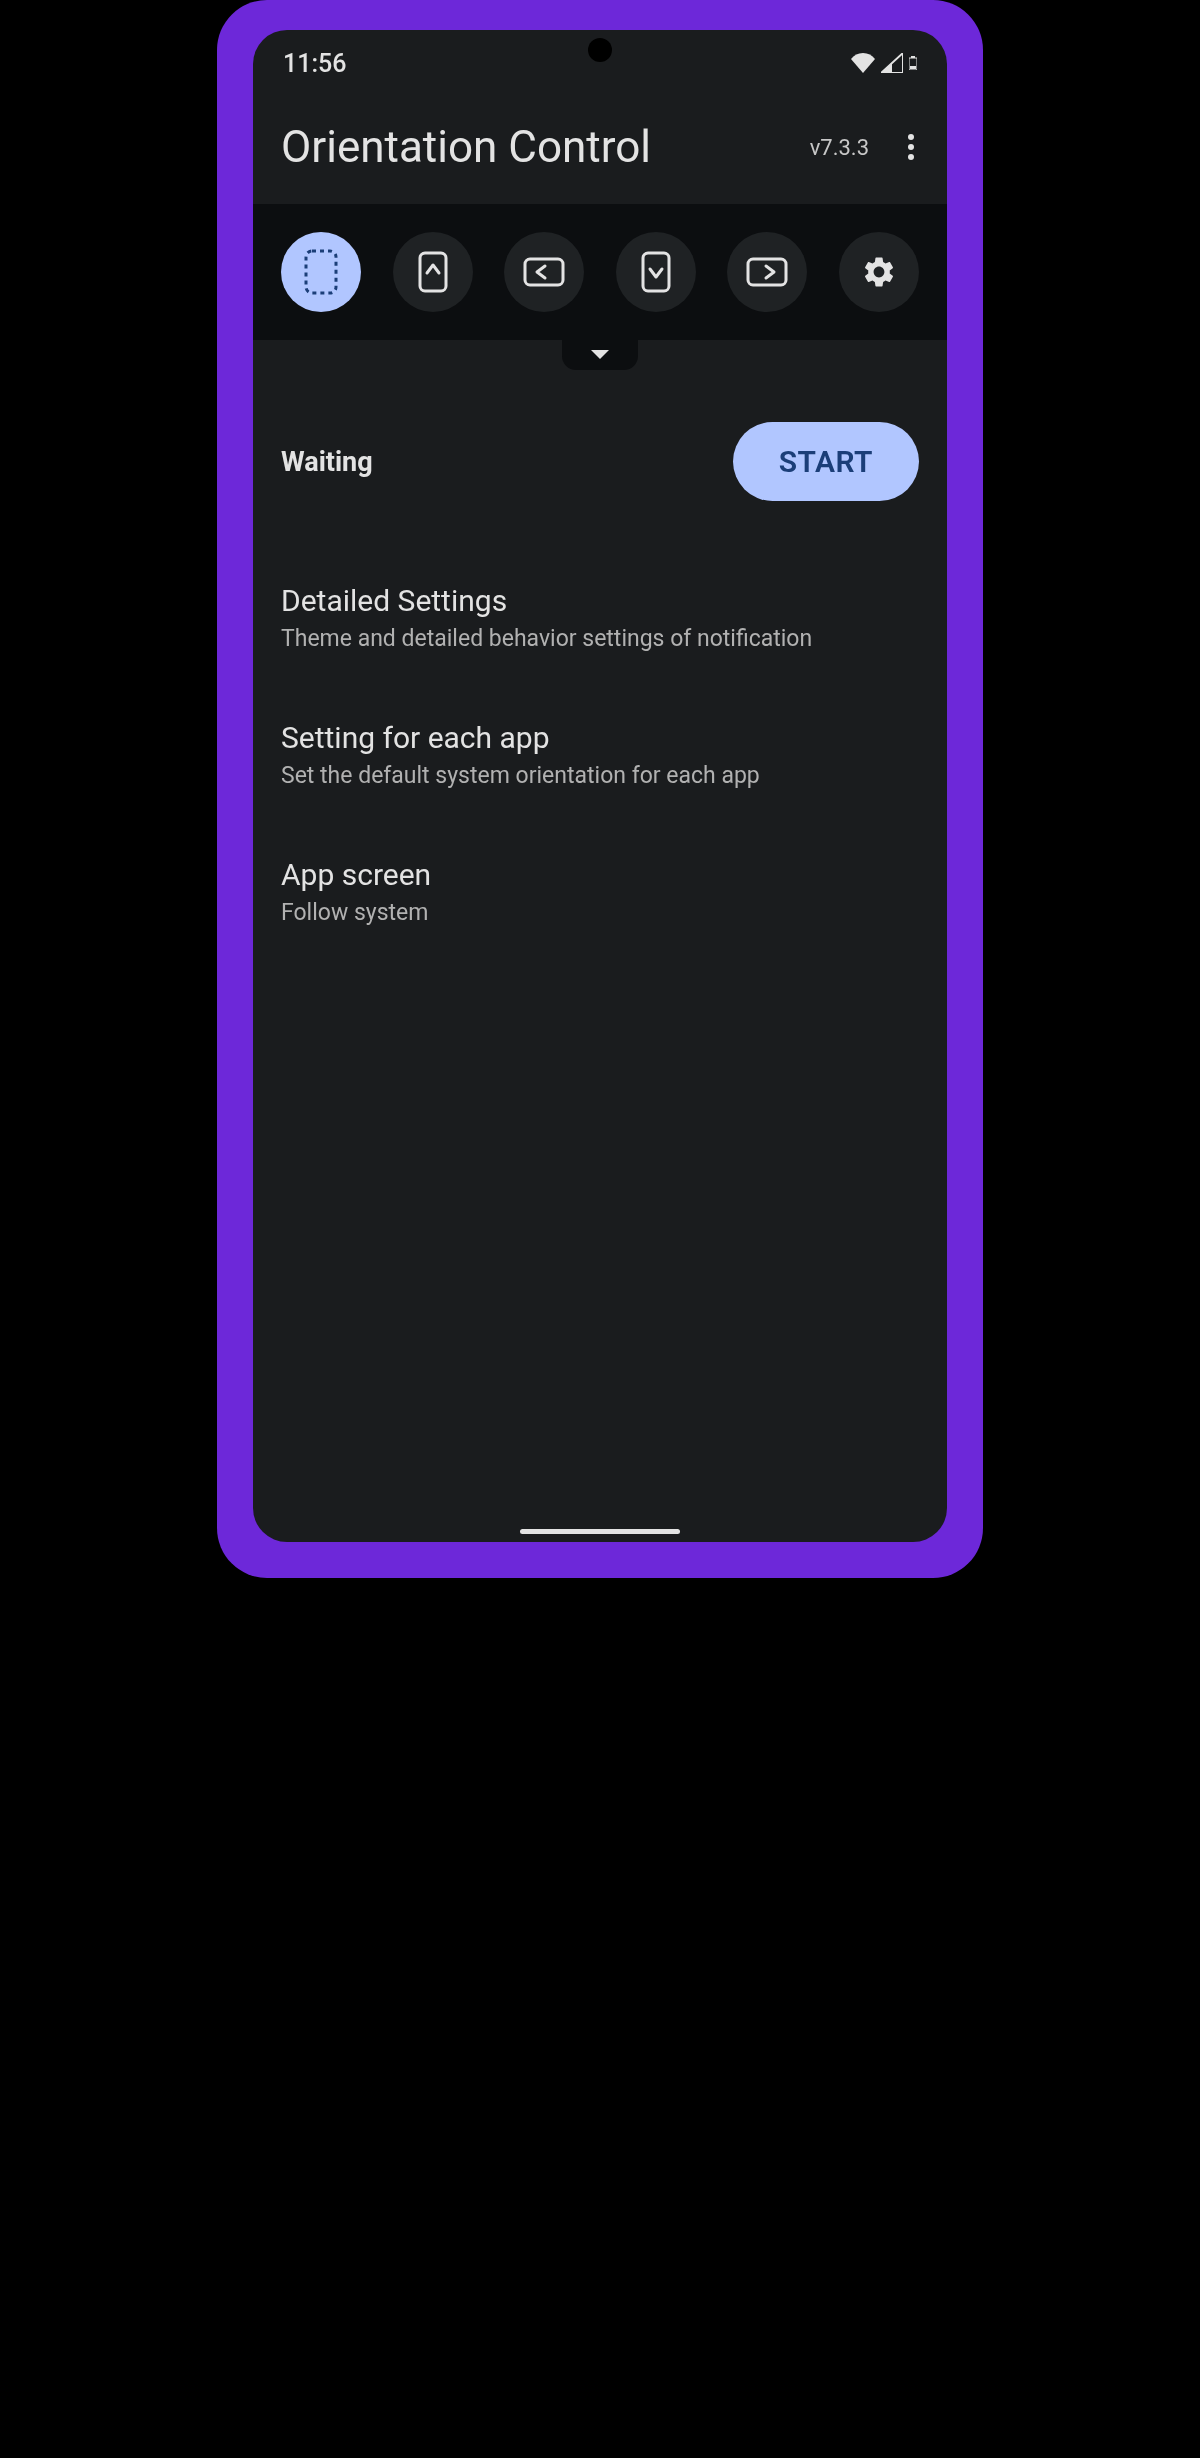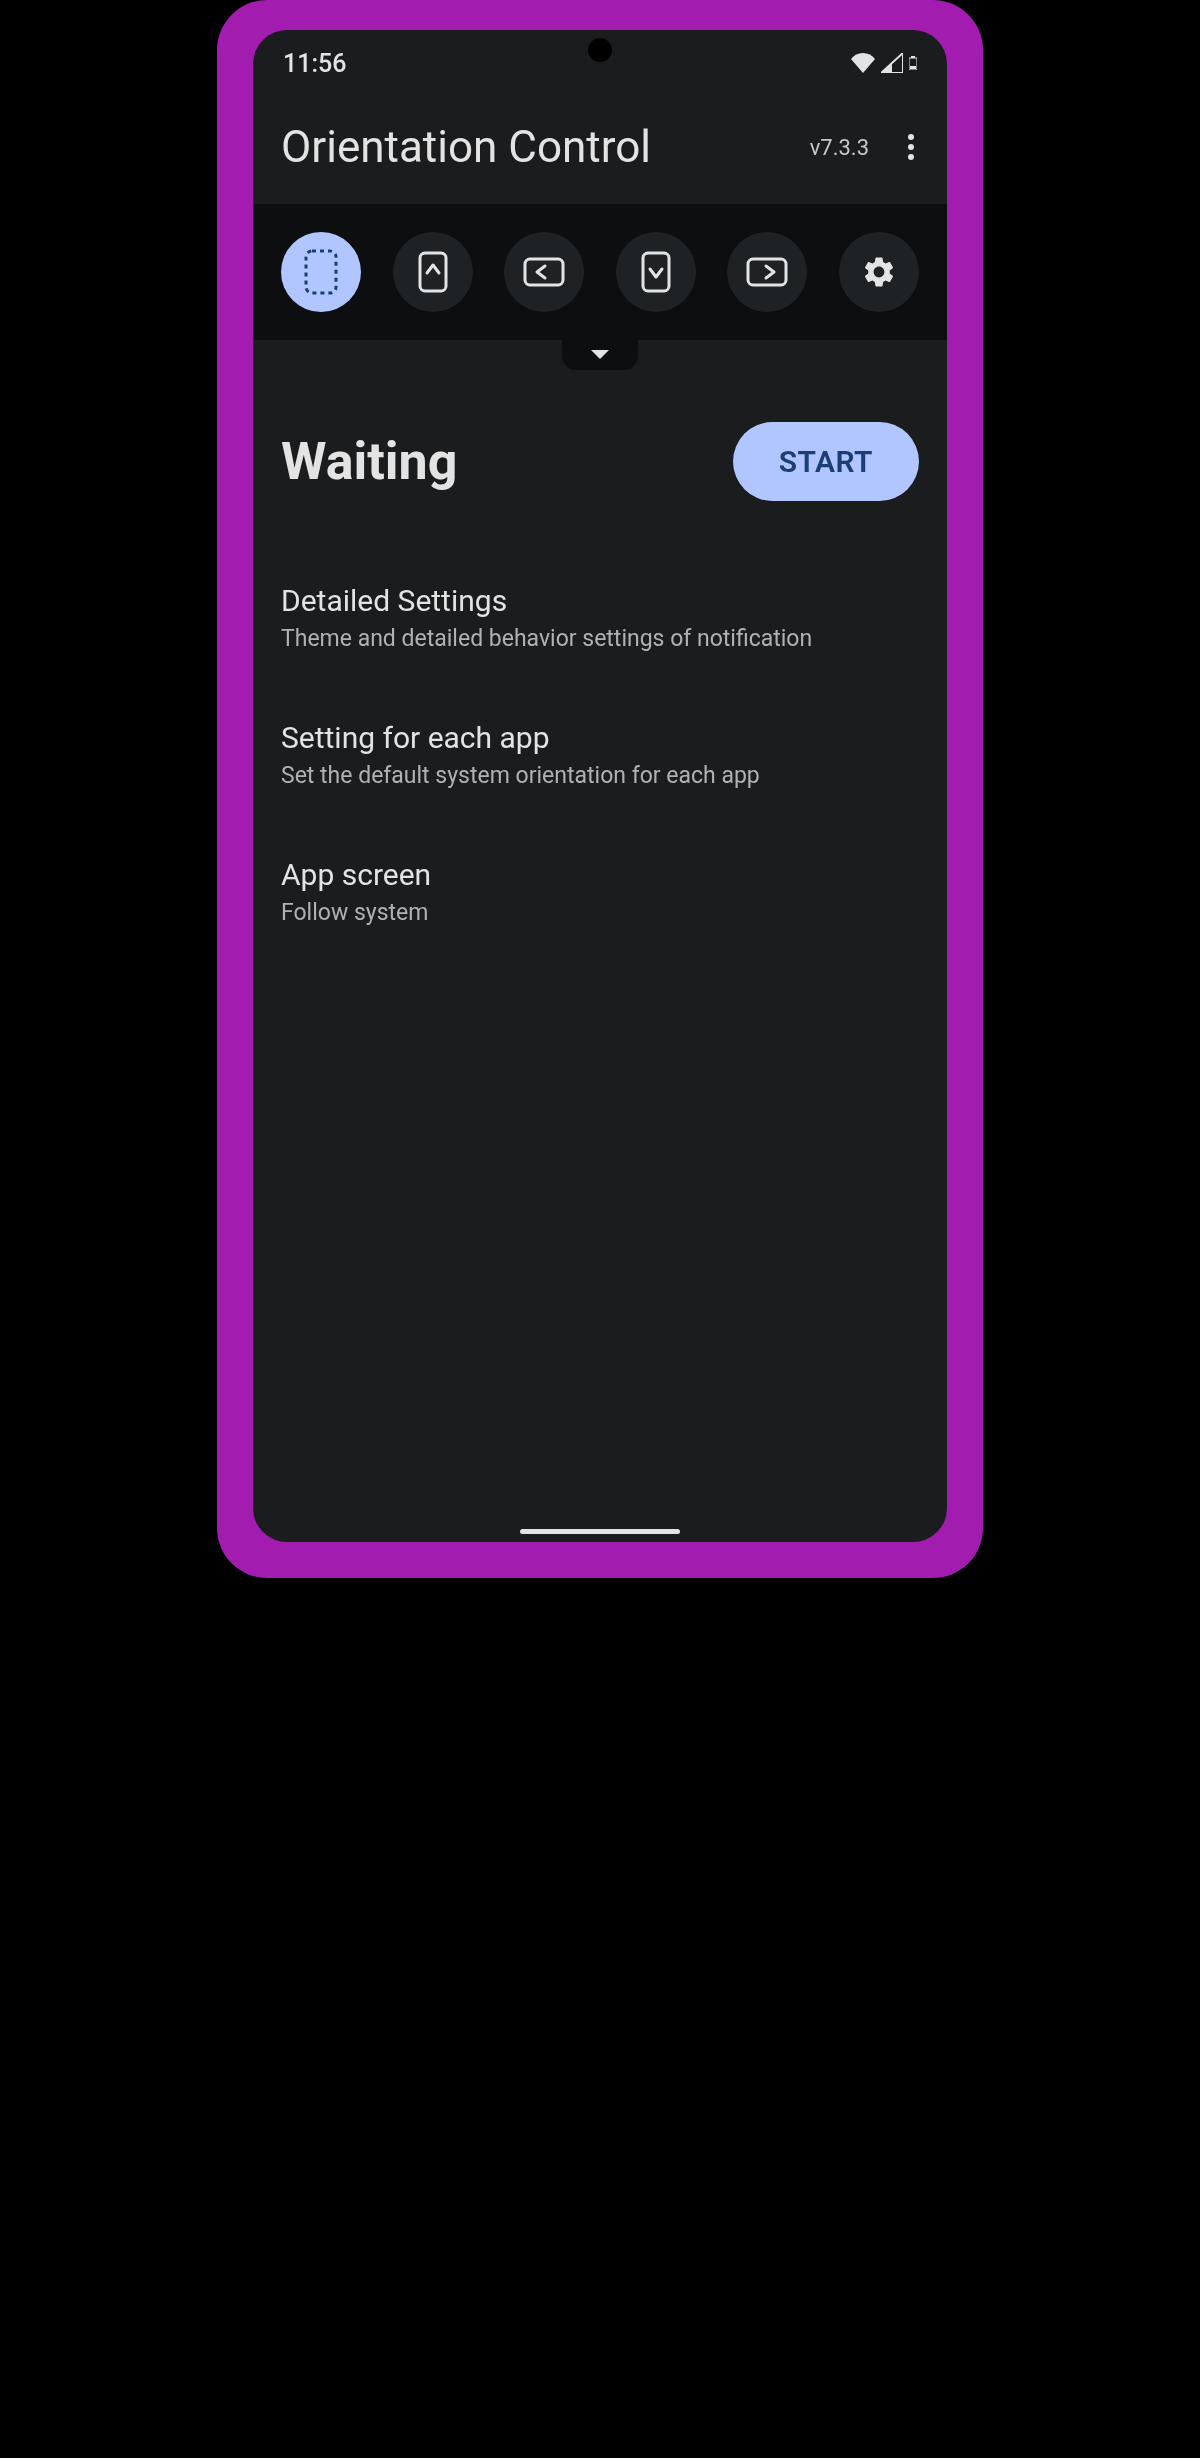--- a/index.html
+++ b/index.html
@@ -5,21 +5,21 @@
   * { margin: 0; padding: 0; box-sizing: border-box; }
   body {
     background: #000;
     display: flex;
     justify-content: center;
     font-family: 'Roboto', -apple-system, BlinkMacSystemFont, sans-serif;
   }
   .phone-frame {
     width: 766px;
     height: 1578px;
-    background: #a21caf;
+    background: #6d28d9;
     border-radius: 50px;
     padding: 30px 36px 36px 36px;
     position: relative;
   }
   .screen {
     width: 100%;
     height: 100%;
     background: #1a1c1e;
     border-radius: 34px;
     overflow: hidden;
@@ -120,21 +120,21 @@
     padding: 52px 28px 0 28px;
     flex: 1;
   }
   .status-row {
     display: flex;
     align-items: center;
     justify-content: space-between;
     margin-bottom: 60px;
   }
   .status-text {
-    font-size: 52px;
+    font-size: 27px;
     font-weight: 700;
     color: #e3e3e3;
   }
   .start-btn {
     background: #b1c6ff;
     color: #1b3e78;
     font-size: 30px;
     font-weight: 600;
     padding: 22px 46px;
     border-radius: 40px;

